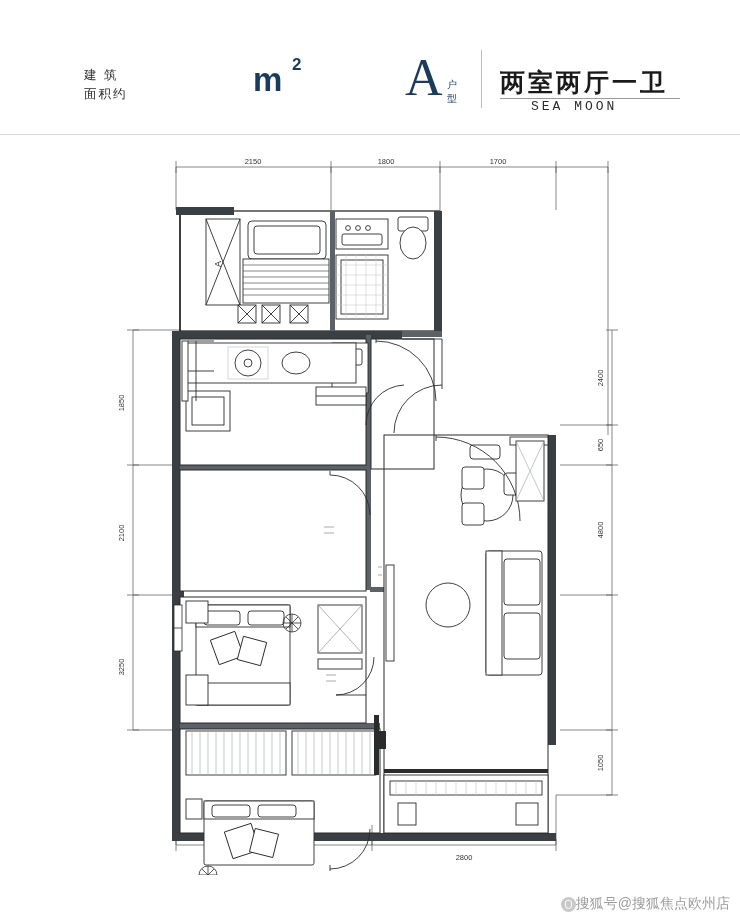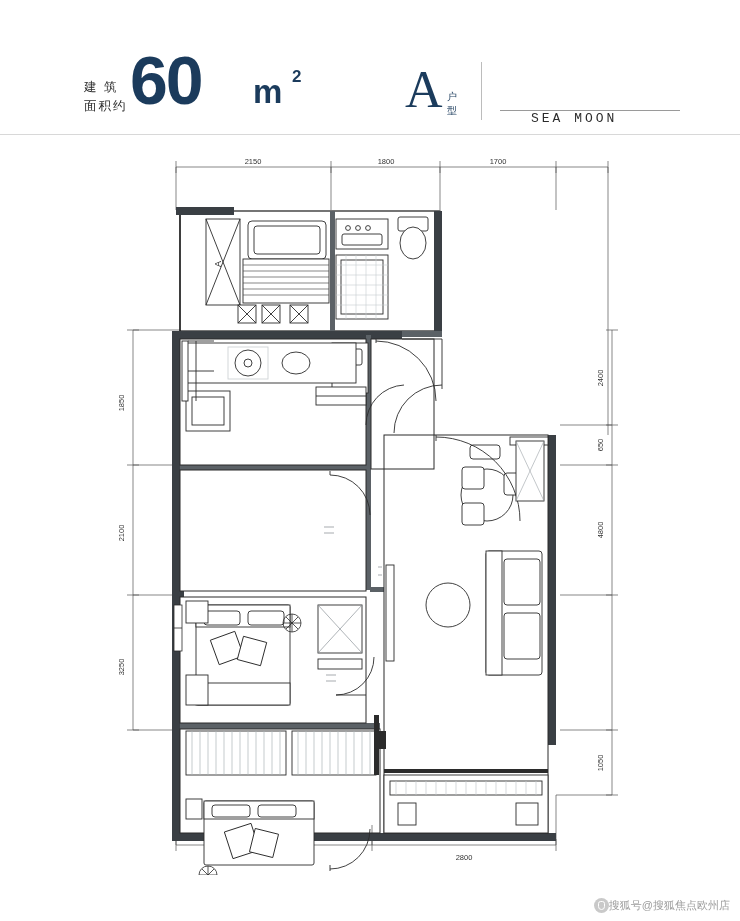--- a/index.html
+++ b/index.html
@@ -12,21 +12,21 @@
     height: 921px;
     position: relative;
     font-family: "Liberation Sans", sans-serif;
     color: #1a1a1a;
     overflow: hidden;
   }
 
   
   #header {
     position: absolute;
-    left: 0; top: 12px;
+    left: 0; top: 0;
     width: 740px; height: 135px;
   }
   #header-rule {
     position: absolute;
     left: 0; top: 134px;
     width: 740px; height: 1px;
     background: #d8d8d8;
   }
 
   .area-label {
@@ -127,21 +127,21 @@
   #plan svg { display: block; }
 
   
   #watermark {
     position: absolute;
     right: 10px; bottom: 8px;
     display: flex;
     align-items: center;
     gap: 0;
     color: #9c9c9c;
-    font-size: 11px;
+    font-size: 14px;
     font-family: "Liberation Sans", sans-serif;
   }
   .wm-logo {
     width: 15px; height: 15px;
     border-radius: 50%;
     background: #c9c9c9;
     position: relative;
   }
   .wm-logo::after {
     content: "";
@@ -156,29 +156,29 @@
 </head>
 <body>
 
 <div id="header">
 
   <div class="area-label">
     <span>建 筑</span>
     <span>面积约</span>
   </div>
 
-  <div class="area-number">60</div>
   <div class="area-unit">m</div>
   <div class="area-sup">2</div>
 
   <div class="type-letter">A</div>
   <div class="type-sub1">户</div>
   <div class="type-sub2">型</div>
   <div class="type-divider"></div>
 
+  <div class="rooms">两室两厅一卫</div>
   <div class="brand-rule"></div>
   <div class="brand">SEA MOON</div>
 </div>
 <div id="header-rule"></div>
 
 <div id="plan">
 <svg width="740" height="740" viewBox="0 0 740 740" xmlns="http://www.w3.org/2000/svg">
 
   <defs>
     <pattern id="hatch" width="6" height="6" patternUnits="userSpaceOnUse" patternTransform="rotate(45)">

